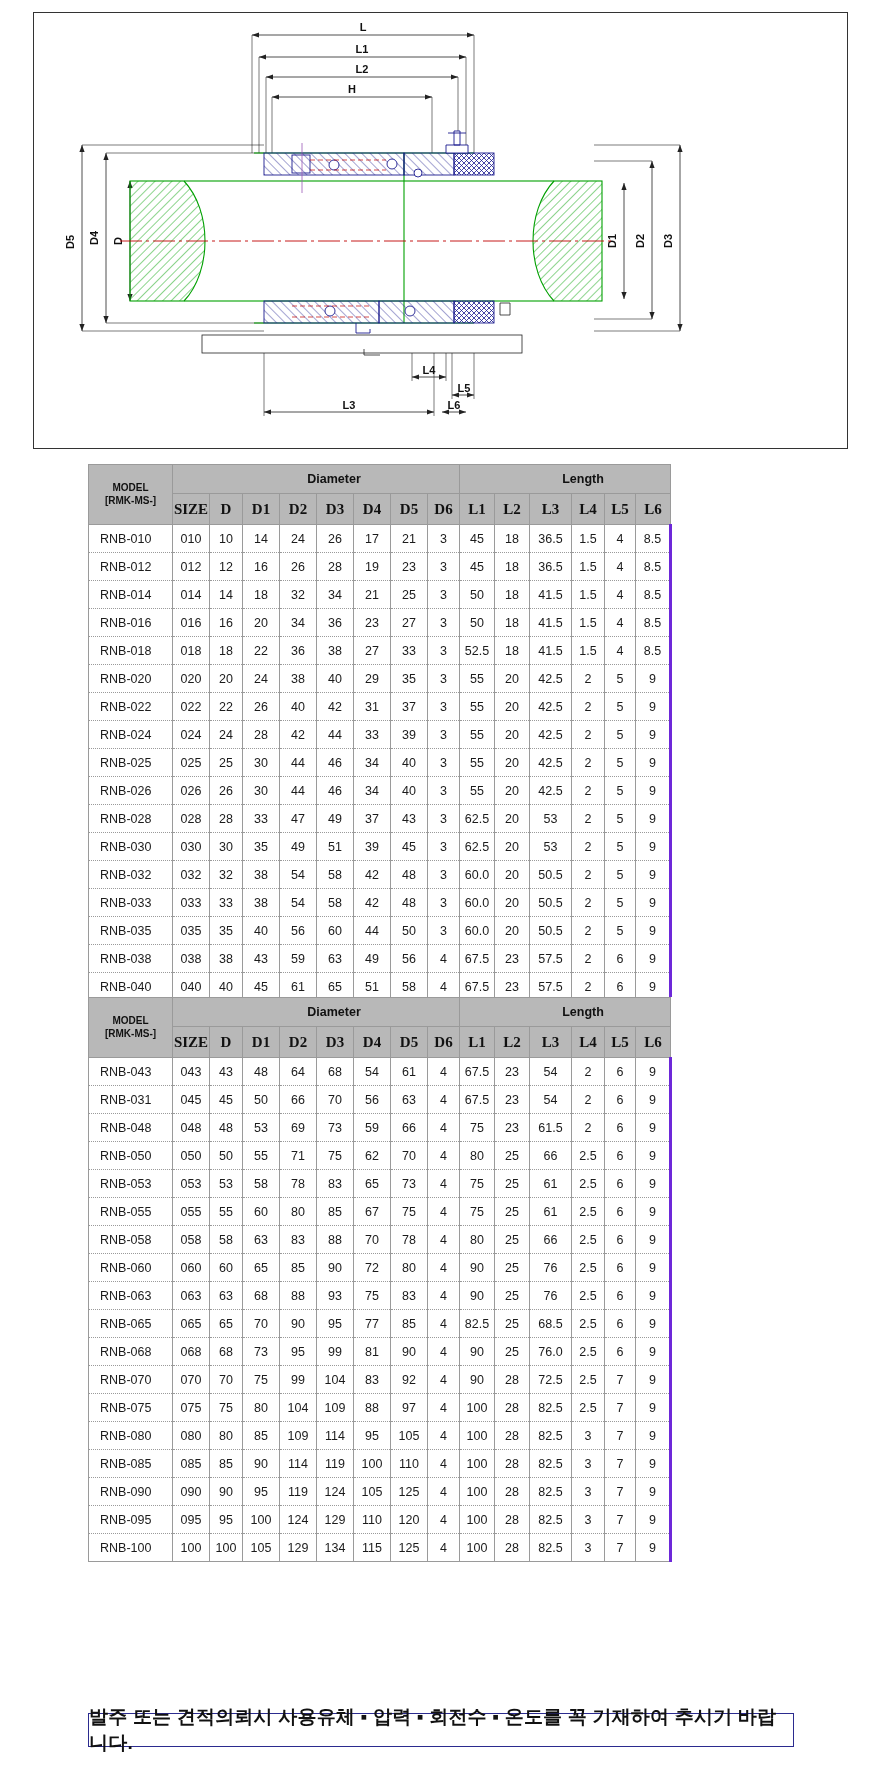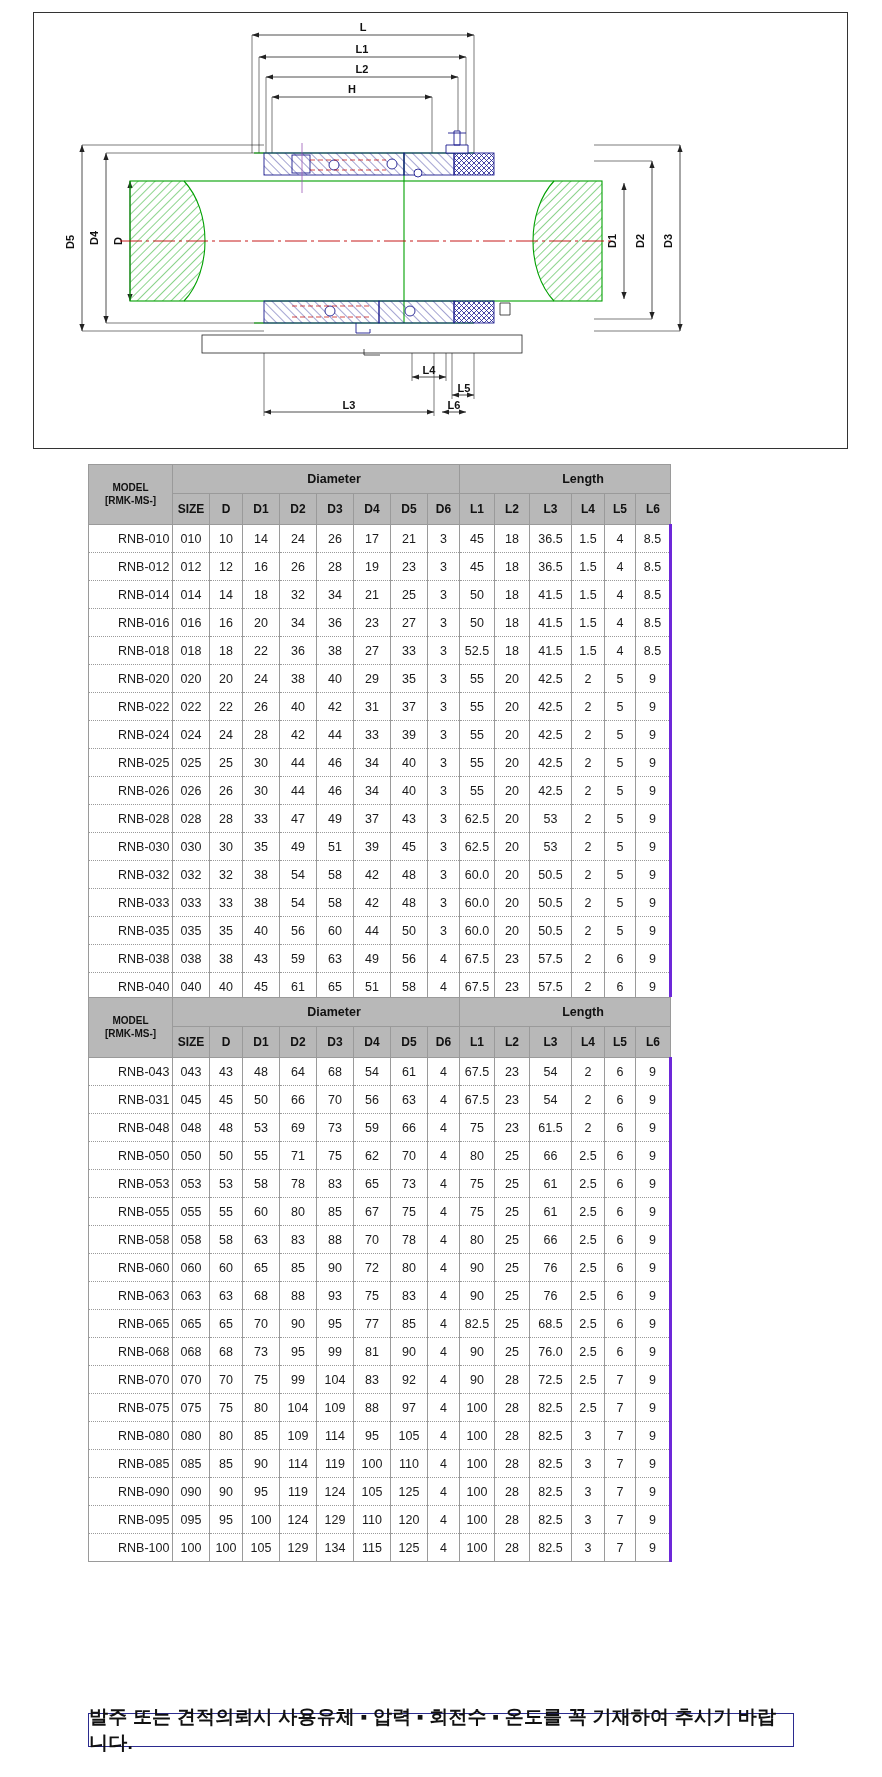--- a/index.html
+++ b/index.html
@@ -43,33 +43,34 @@
     font-size:12.5px;
     color:#111;
   }
   .spec-table thead th.modelcell{
     font-size:10px;
     line-height:1.25;
     background:#b8b8b8;
   }
   .spec-table thead th.sub{
     height:30px;
-    font-size:12px;
+    font-size:15px;
+    font-family:Liberation Serif, serif;
   }
   .spec-table thead th.grouphead{
     height:28px;
     padding-left:36px;
   }
   .spec-table tbody td{
     background:#fff;
     font-size:12.5px;
   }
   .spec-table tbody td.model{
     text-align:left;
-    padding-left:29px;
+    padding-left:11px;
     font-size:12.5px;
   }
   .spec-table tbody tr td{
     border-top:1px dotted #9a9a9a;
     border-bottom:1px dotted #9a9a9a;
   }
   .spec-table tbody tr:last-child td{border-bottom:1px solid #9a9a9a;}
   .spec-table tbody tr:first-child td{border-top:1px solid #9a9a9a;}
   .spec-table td.leftedge{border-left:1px solid #9a9a9a;}
   .spec-table td.rightedge{border-right:3px solid #6d28d9;}

